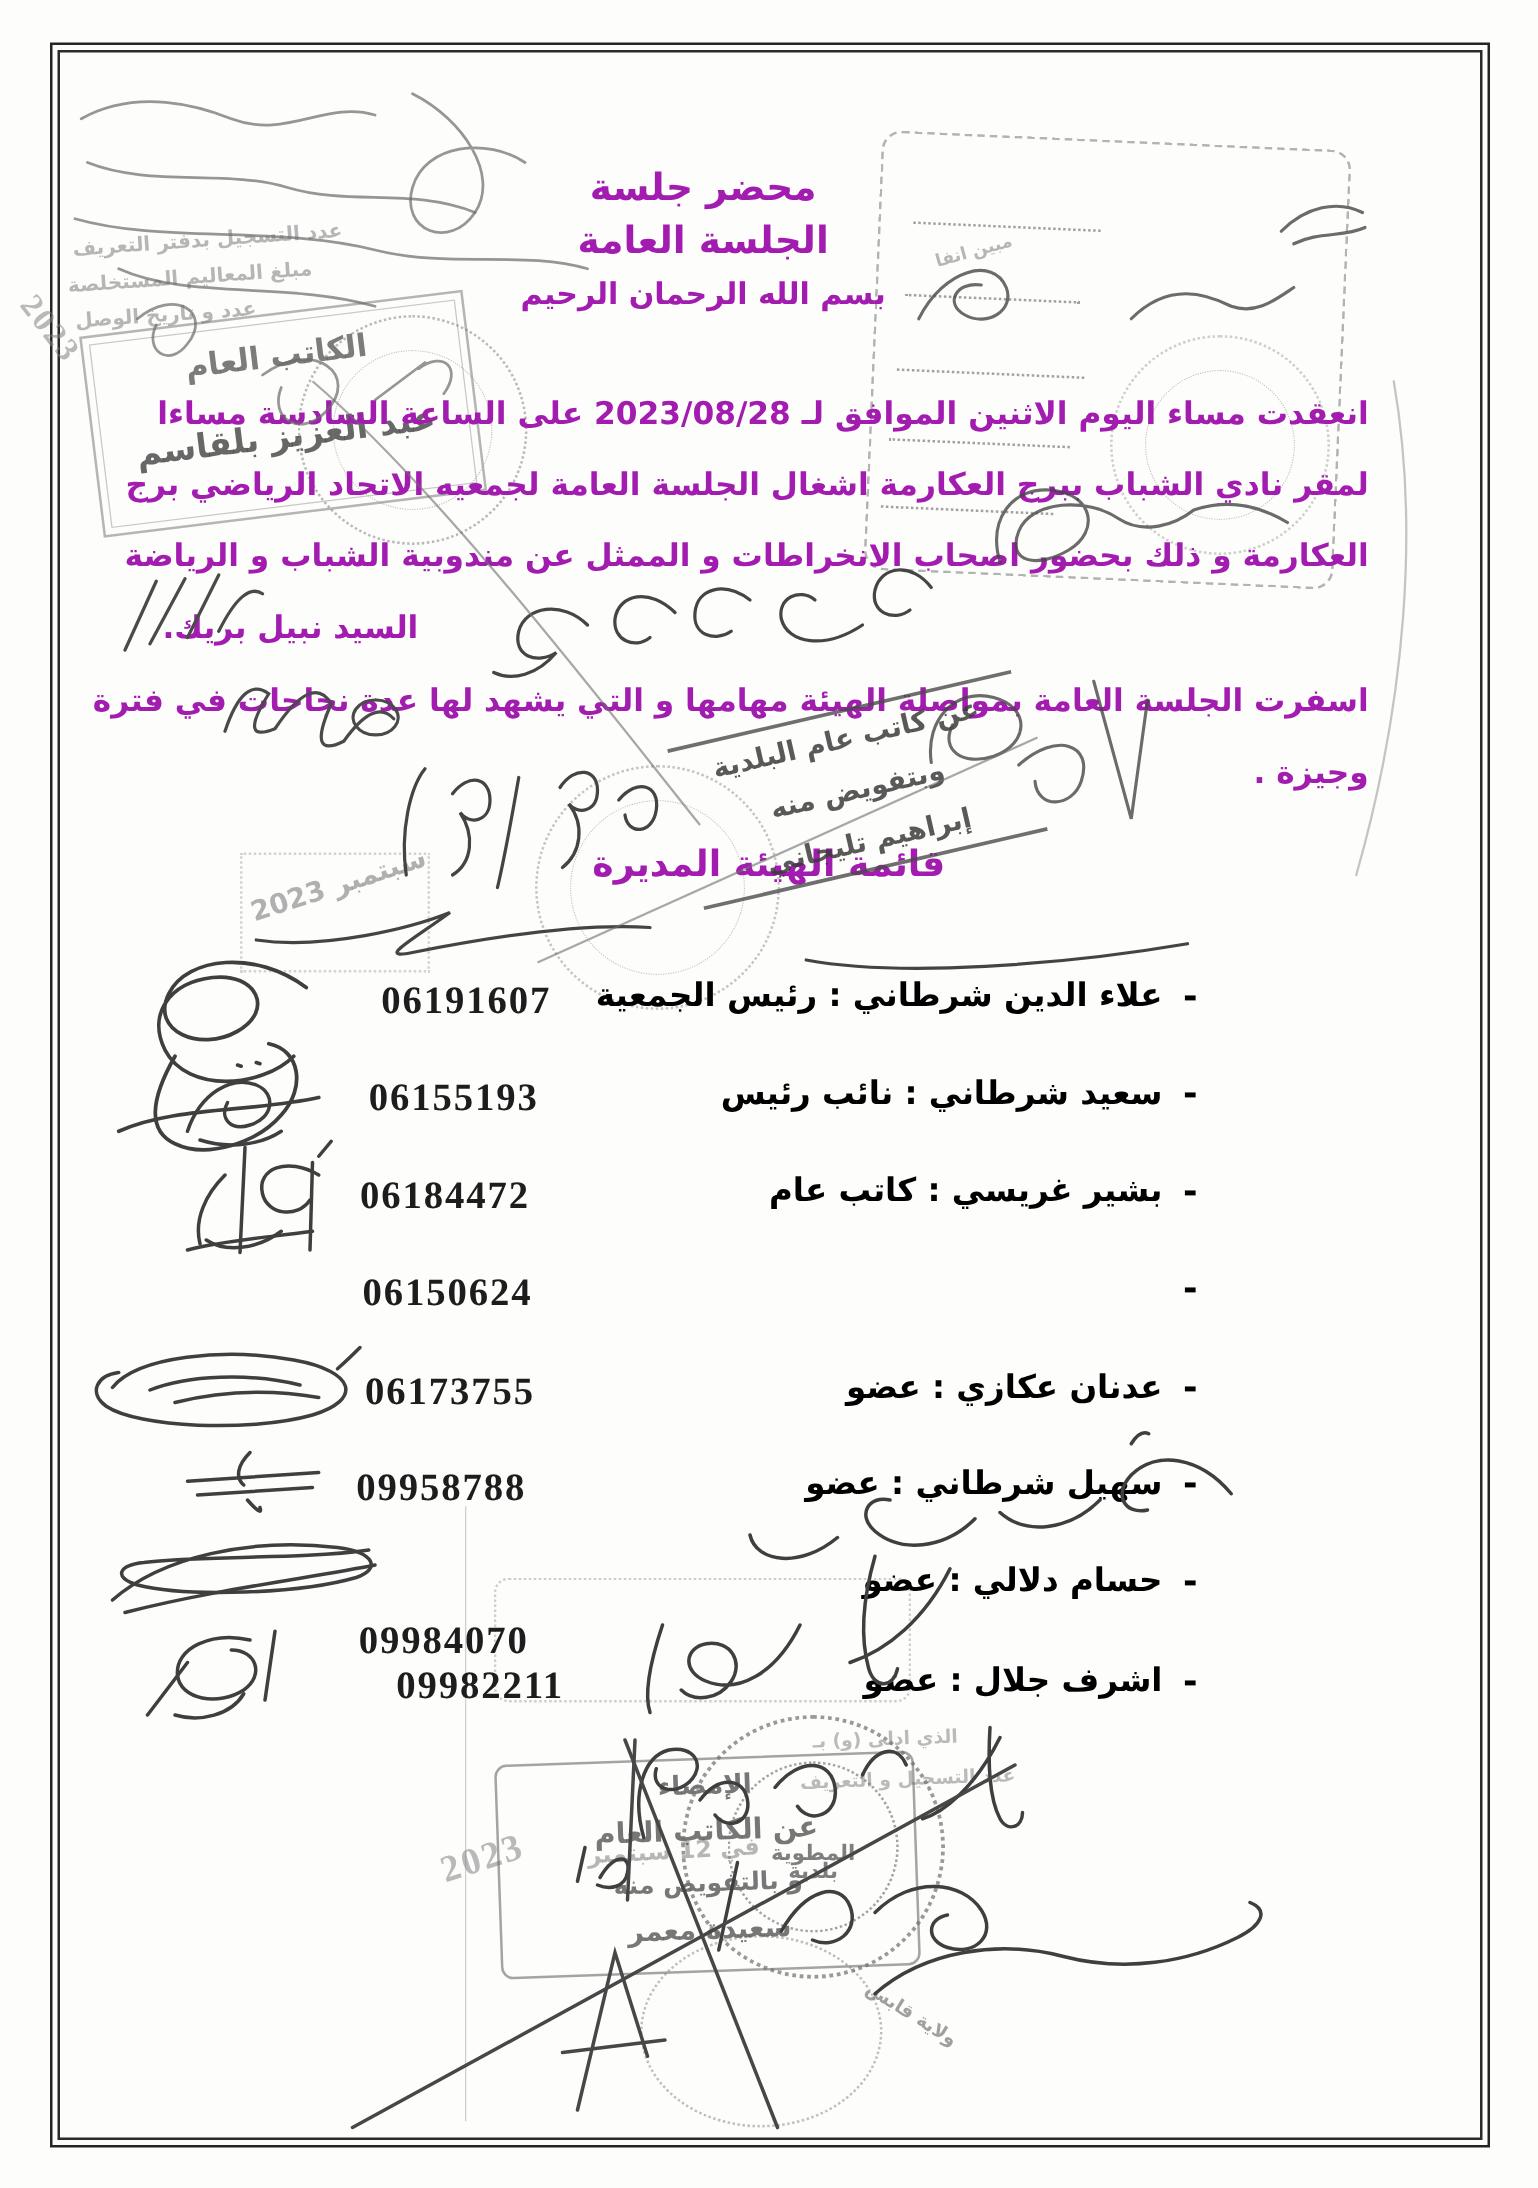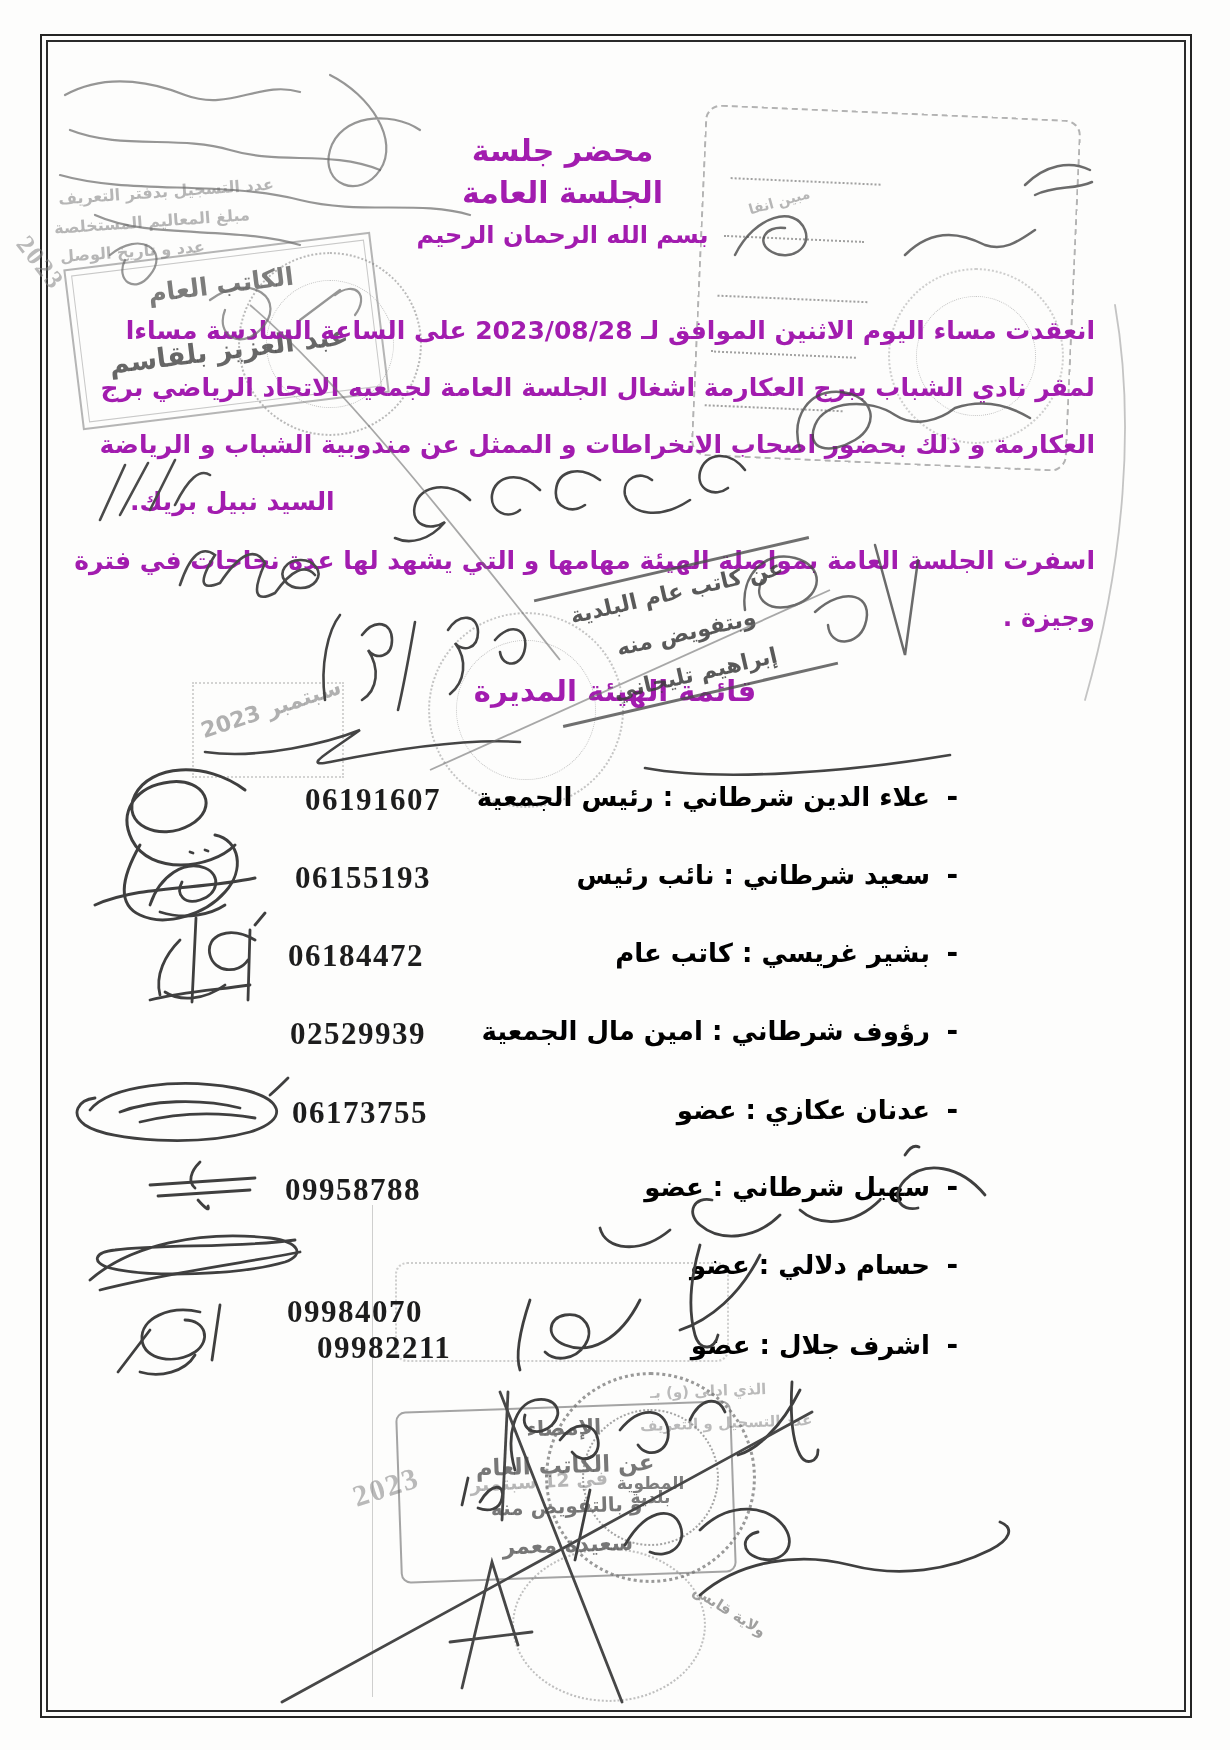--- a/index.html
+++ b/index.html
@@ -148,22 +148,21 @@
   <span class="member-label">سعيد شرطاني : نائب رئيس</span>
   <span class="member-number" style="left:30px;">06155193</span>
 </div>
 <div class="abs member-row z2" style="top:938px;">
   <span class="member-bullet">-</span>
   <span class="member-label">بشير غريسي : كاتب عام</span>
   <span class="member-number" style="left:23px;">06184472</span>
 </div>
 <div class="abs member-row z2" style="top:1016px;">
   <span class="member-bullet">-</span>
-  <span class="member-label">رؤوف شرطاني : امين مال الجمعية</span>
-  <span class="member-number" style="left:25px;">02529939</span>
+  <span class="member-number" style="left:25px;">06150624</span>
 </div>
 <div class="abs member-row z2" style="top:1095px;">
   <span class="member-bullet">-</span>
   <span class="member-label">عدنان عكازي : عضو</span>
   <span class="member-number" style="left:27px;">06173755</span>
 </div>
 <div class="abs member-row z2" style="top:1172px;">
   <span class="member-bullet">-</span>
   <span class="member-label">سهيل شرطاني : عضو</span>
   <span class="member-number" style="left:20px;">09958788</span>

